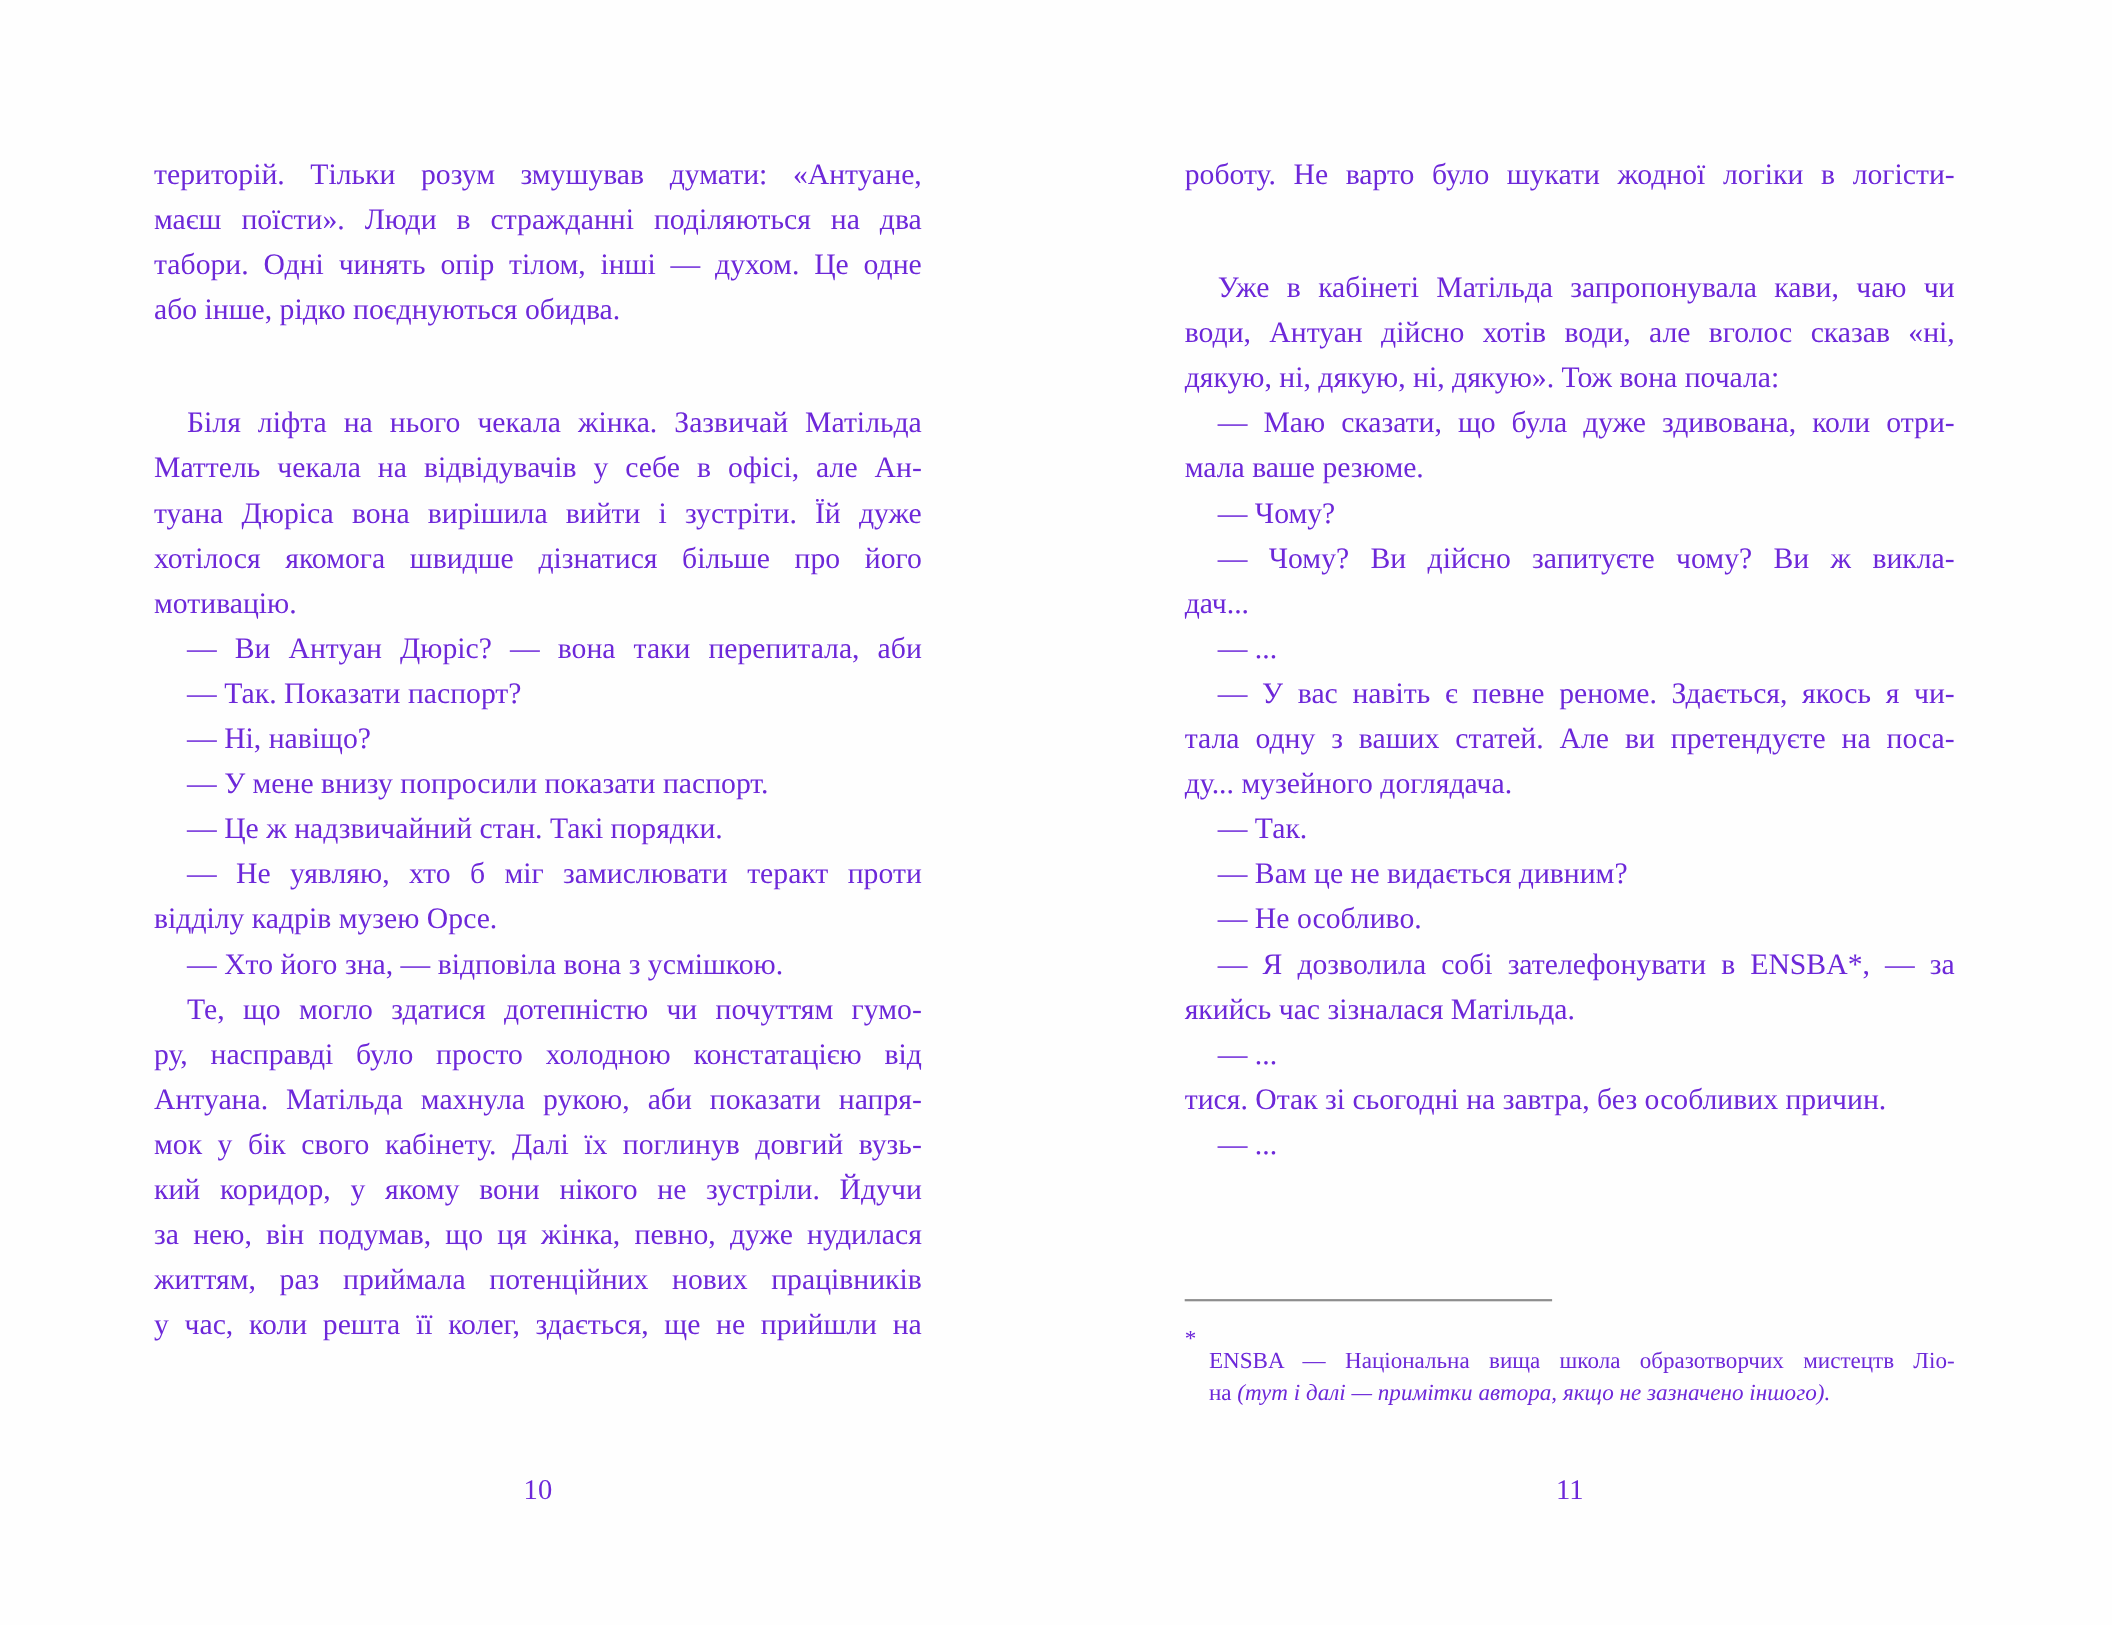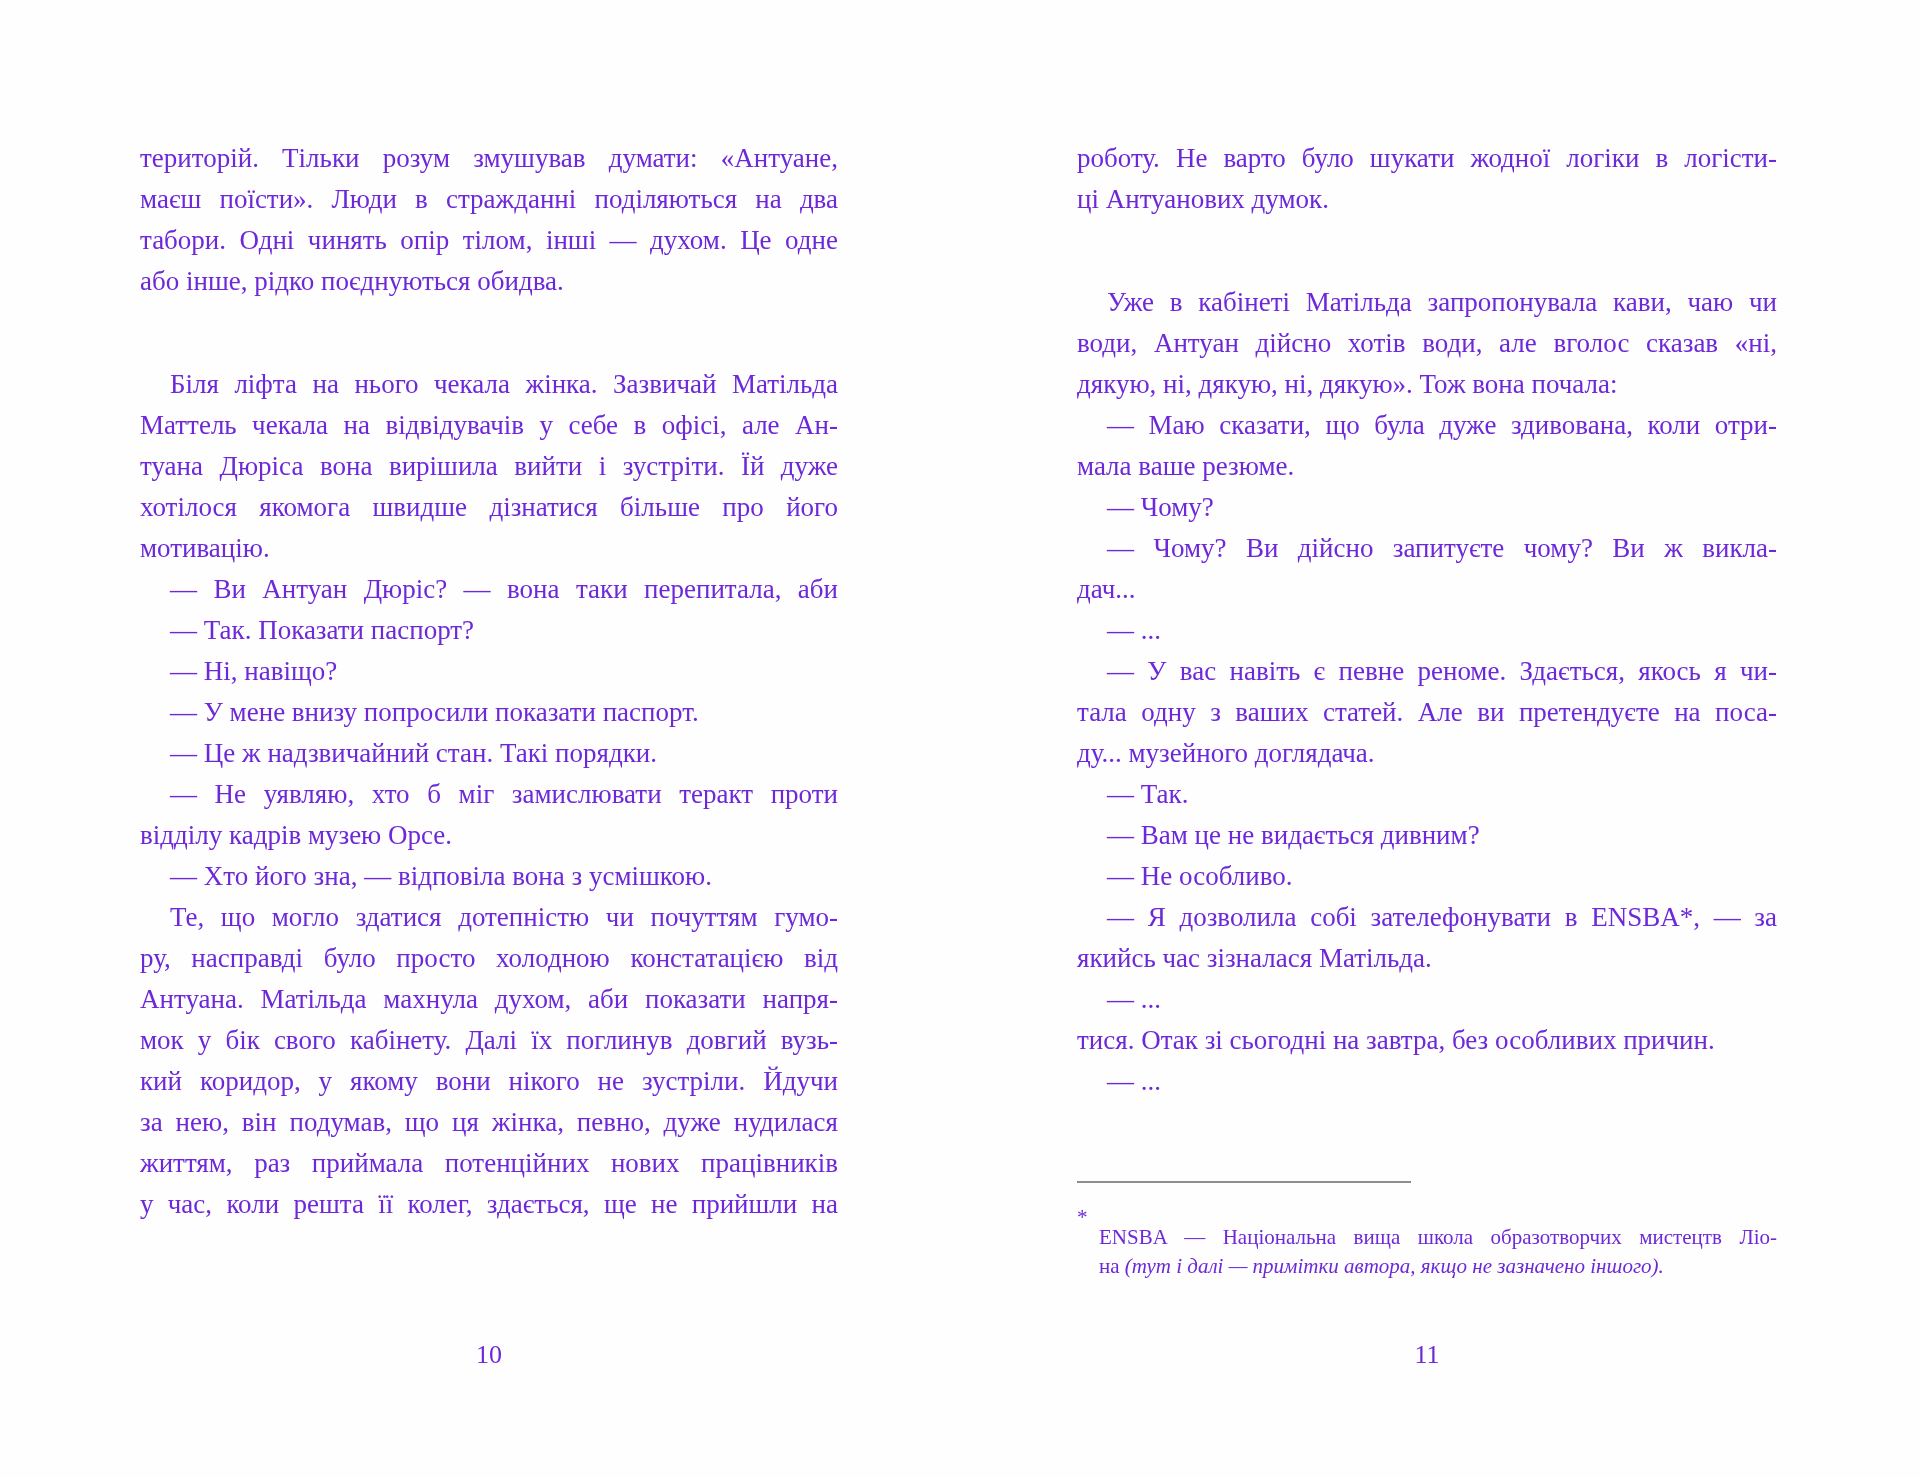--- a/index.html
+++ b/index.html
@@ -100,33 +100,32 @@
       <div class="paragraph">
         <div class="line just ind">— Не уявляю, хто б міг замислювати теракт проти</div>
         <div class="line">відділу кадрів музею Орсе.</div>
       </div>
       <div class="paragraph">
         <div class="line ind">— Хто його зна, — відповіла вона з усмішкою.</div>
       </div>
       <div class="paragraph">
         <div class="line just ind">Те, що могло здатися дотепністю чи почуттям гумо-</div>
         <div class="line just">ру, насправді було просто холодною констатацією від</div>
-        <div class="line just">Антуана. Матільда махнула духом, аби показати напря-</div>
+        <div class="line just">Антуана. Матільда махнула рукою, аби показати напря-</div>
         <div class="line just">мок у бік свого кабінету. Далі їх поглинув довгий вузь-</div>
         <div class="line just">кий коридор, у якому вони нікого не зустріли. Йдучи</div>
         <div class="line just">за нею, він подумав, що ця жінка, певно, дуже нудилася</div>
         <div class="line just">життям, раз приймала потенційних нових працівників</div>
         <div class="line just">у час, коли решта її колег, здається, ще не прийшли на</div>
       </div>
     </div>
 
   <div class="text-block" id="right-block">
       <div class="paragraph">
         <div class="line just">роботу. Не варто було шукати жодної логіки в логісти-</div>
-        <div class="line">ці Антуанових думок.</div>
       </div>
       <div class="paragraph gap">
         <div class="line just ind">Уже в кабінеті Матільда запропонувала кави, чаю чи</div>
         <div class="line just">води, Антуан дійсно хотів води, але вголос сказав «ні,</div>
         <div class="line">дякую, ні, дякую, ні, дякую». Тож вона почала:</div>
       </div>
       <div class="paragraph">
         <div class="line just ind">— Маю сказати, що була дуже здивована, коли отри-</div>
         <div class="line">мала ваше резюме.</div>
       </div>

